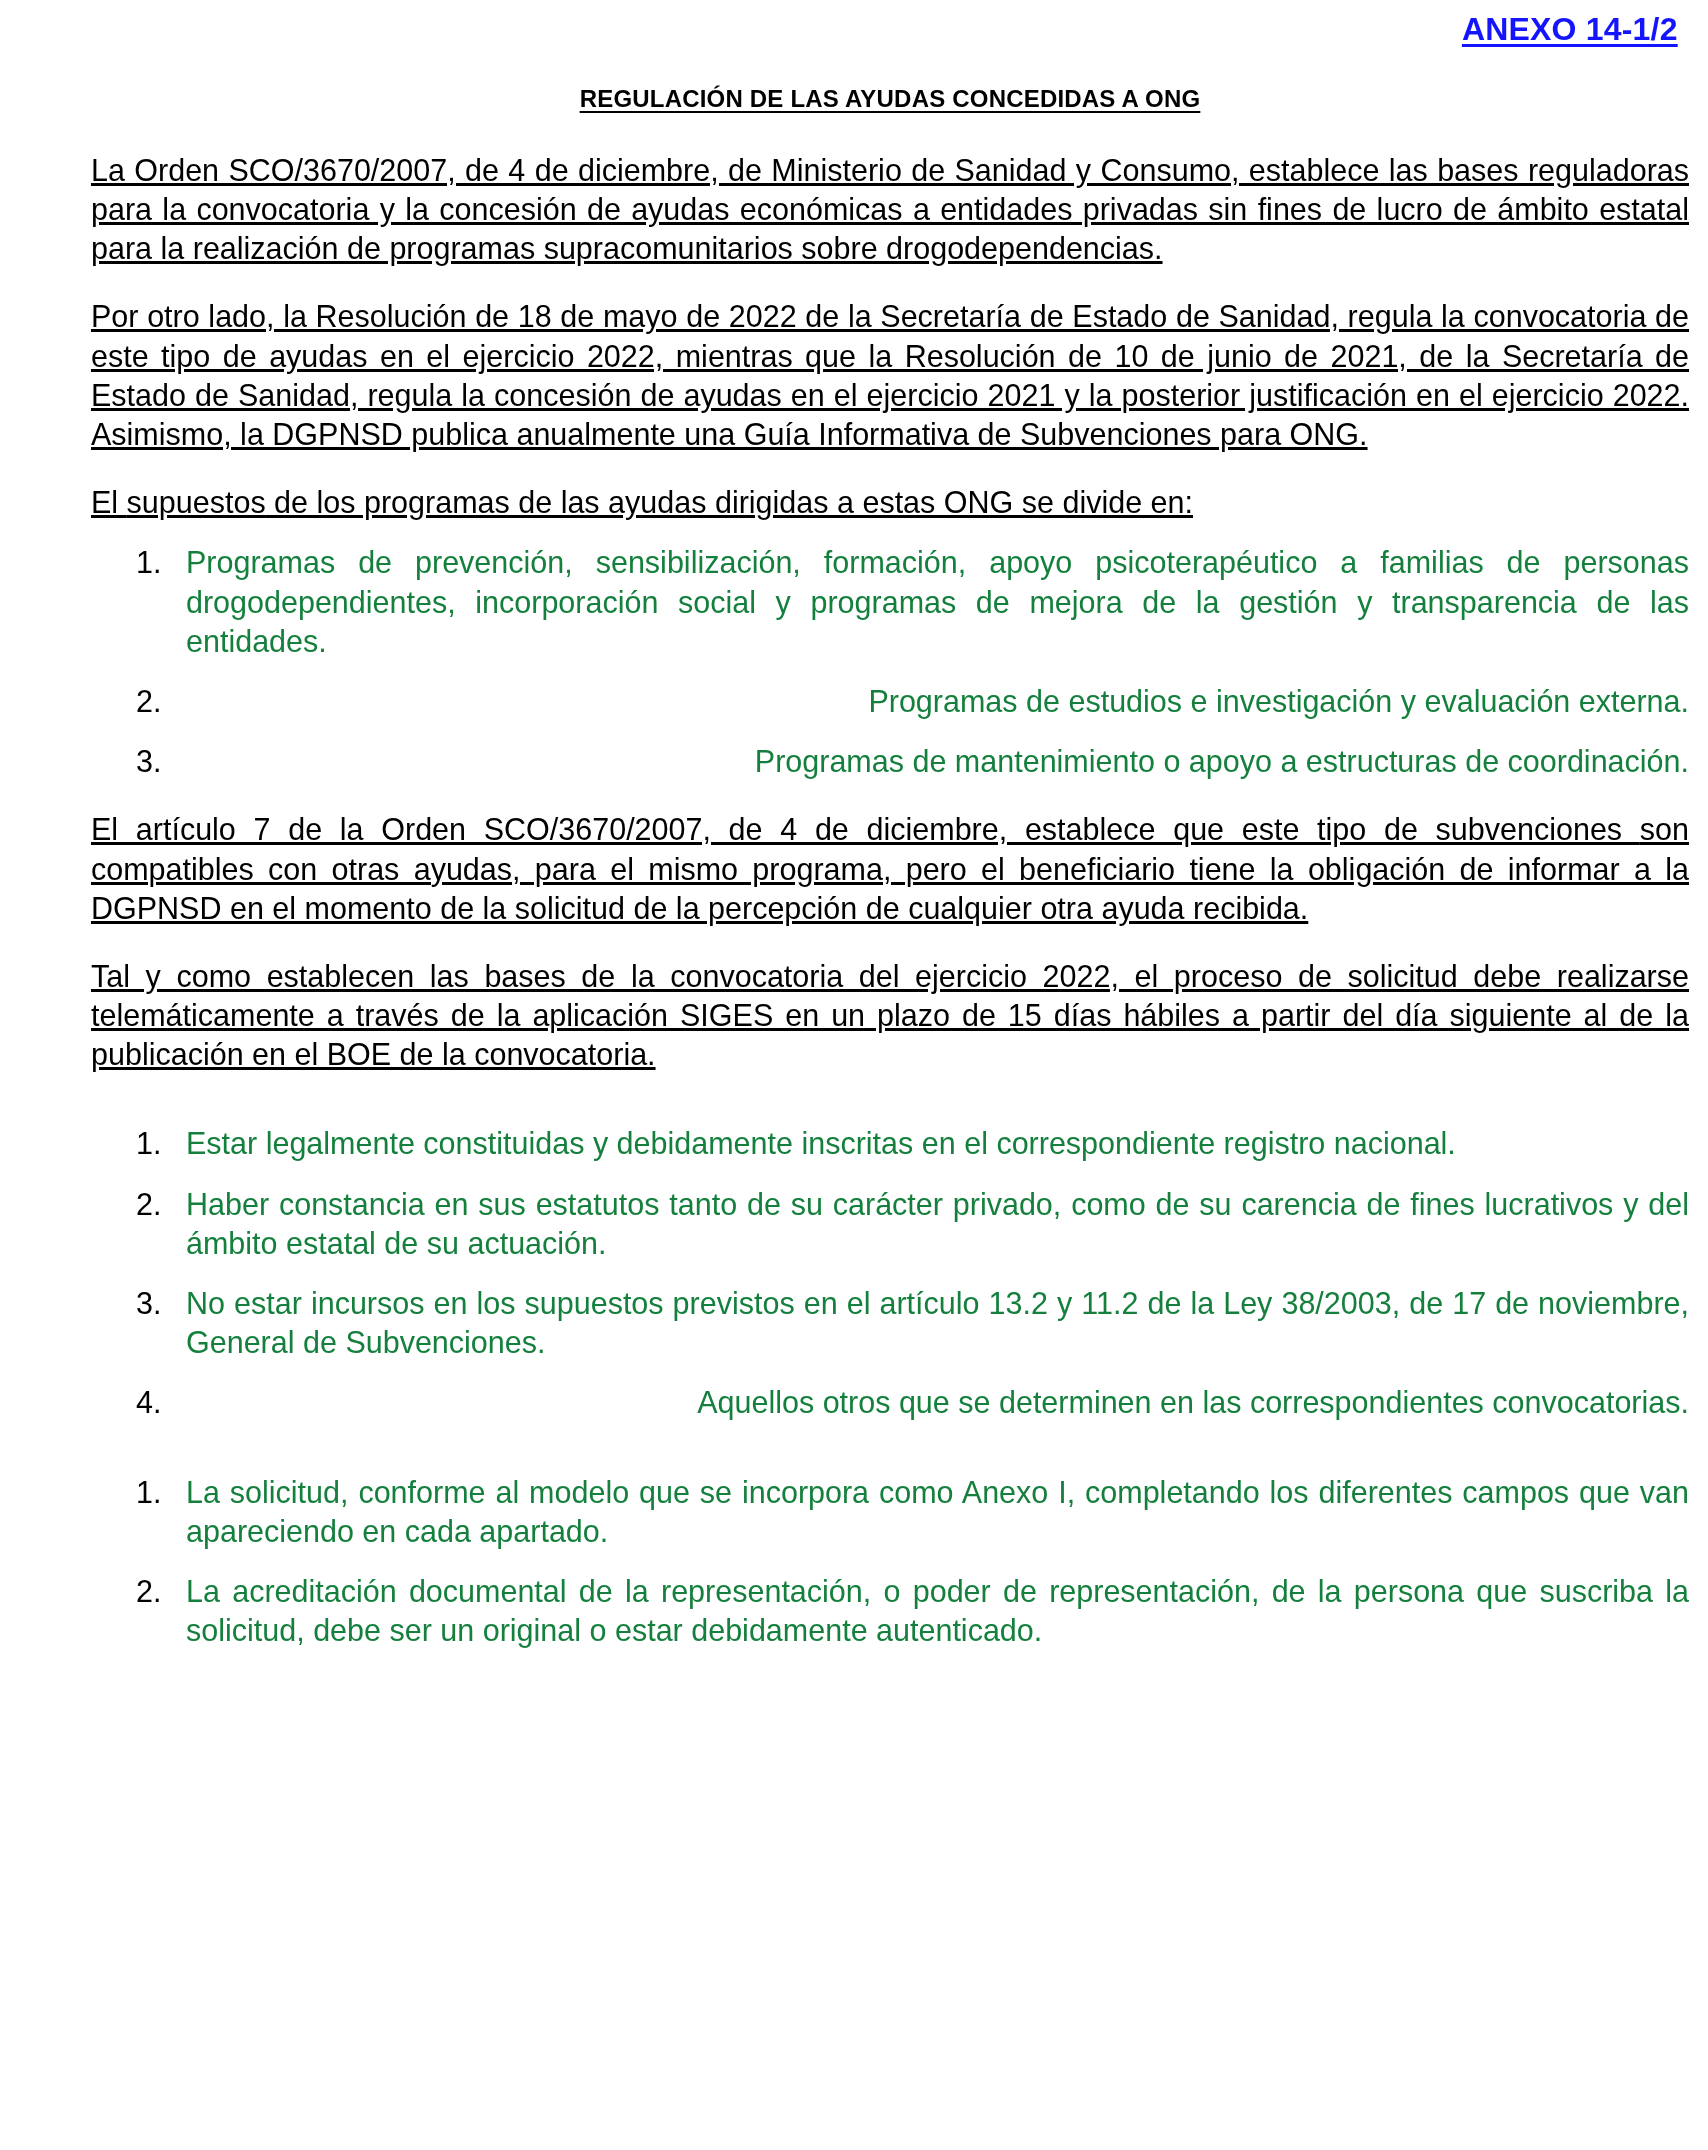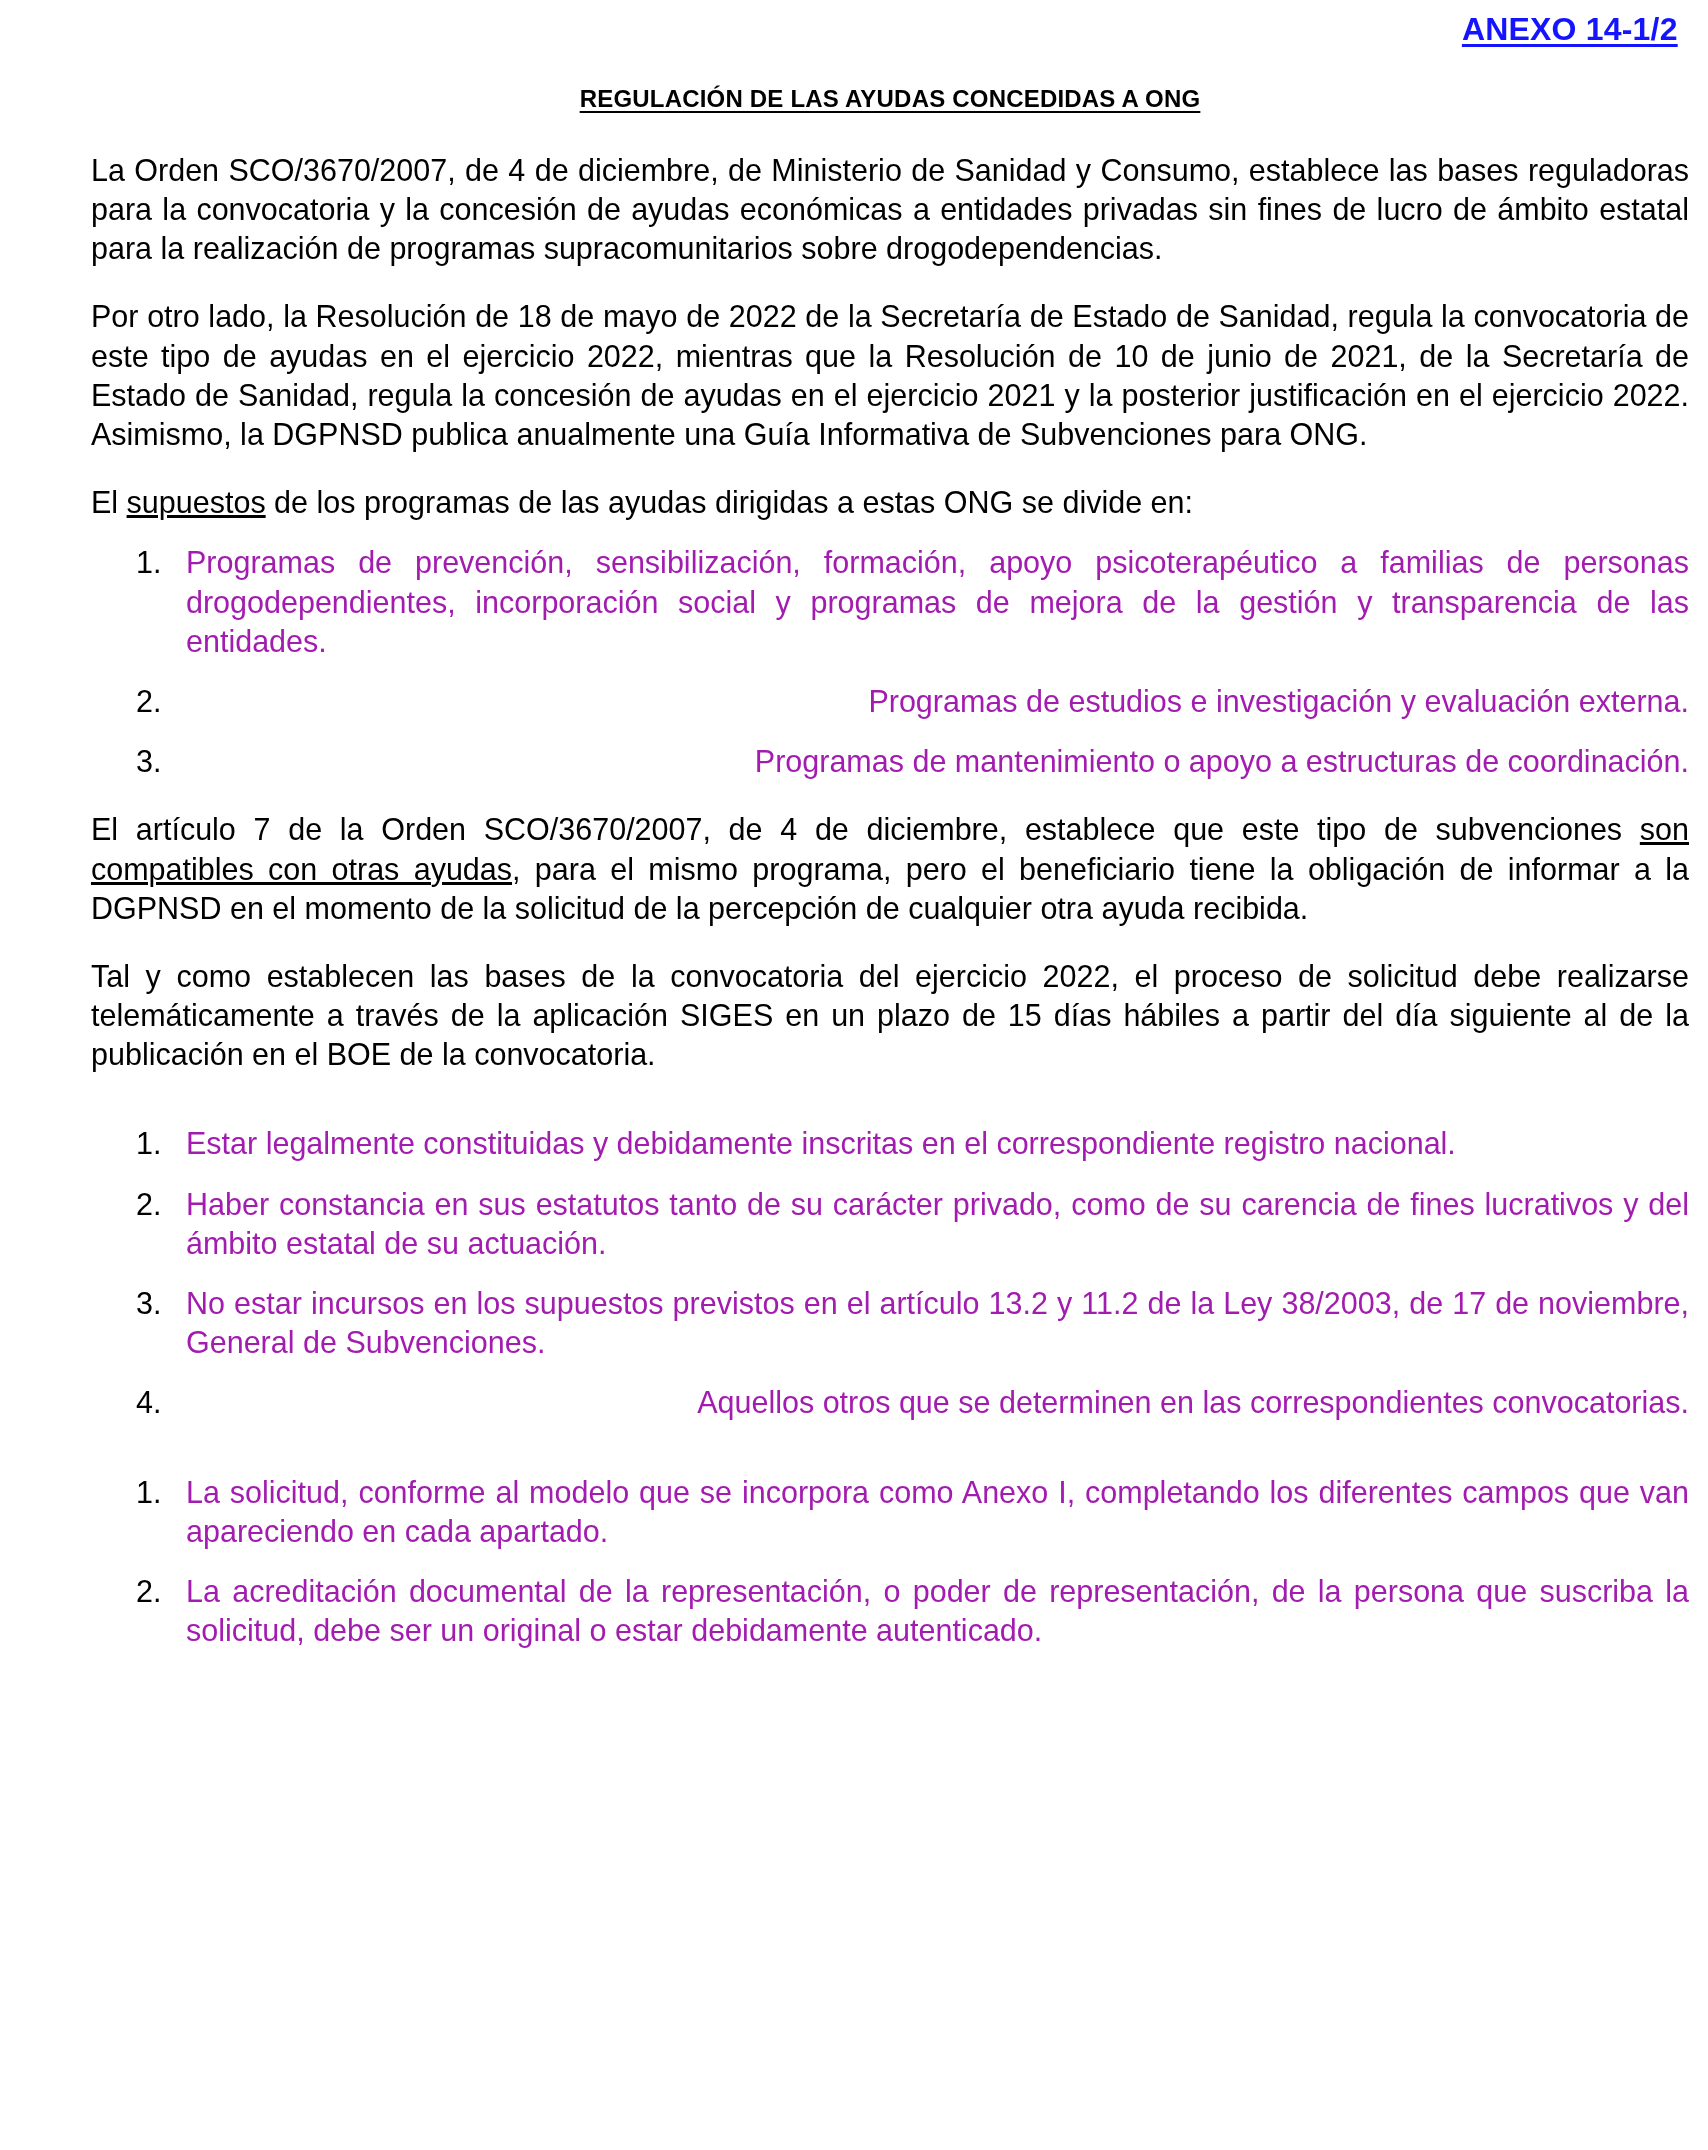--- a/index.html
+++ b/index.html
@@ -43,20 +43,21 @@
     line-height: 1.2;
     letter-spacing: 0.2px;
   }
   .body-text {
     font-size: 30.5px;
     color: #000000;
     text-align: justify;
     text-justify: inter-word;
     line-height: 1.285;
     margin: 0;
+    text-decoration: underline;
   }
   p.para {
     margin: 0;
     padding: 0;
   }
   .gap-lg { height: 37px; }
   .gap-md { height: 29px; }
   .gap-sm { height: 21px; }
 
   ol.num-list {
@@ -76,21 +77,21 @@
     width: 50px;
     font-size: 30.5px;
     line-height: 1.285;
     color: #000;
     text-align: left;
   }
   ol.num-list > li .item-text {
     flex: 1 1 auto;
     font-size: 30.5px;
     line-height: 1.285;
-    color: #a21caf;
+    color: #15803d;
     text-align: justify;
     text-justify: inter-word;
   }
   ol.num-list > li .item-text.nojustify {
     text-align: right;
   }
   u.ul { text-decoration: underline; text-underline-offset: 2.4px; }
 </style>
 </head>
 <body>

